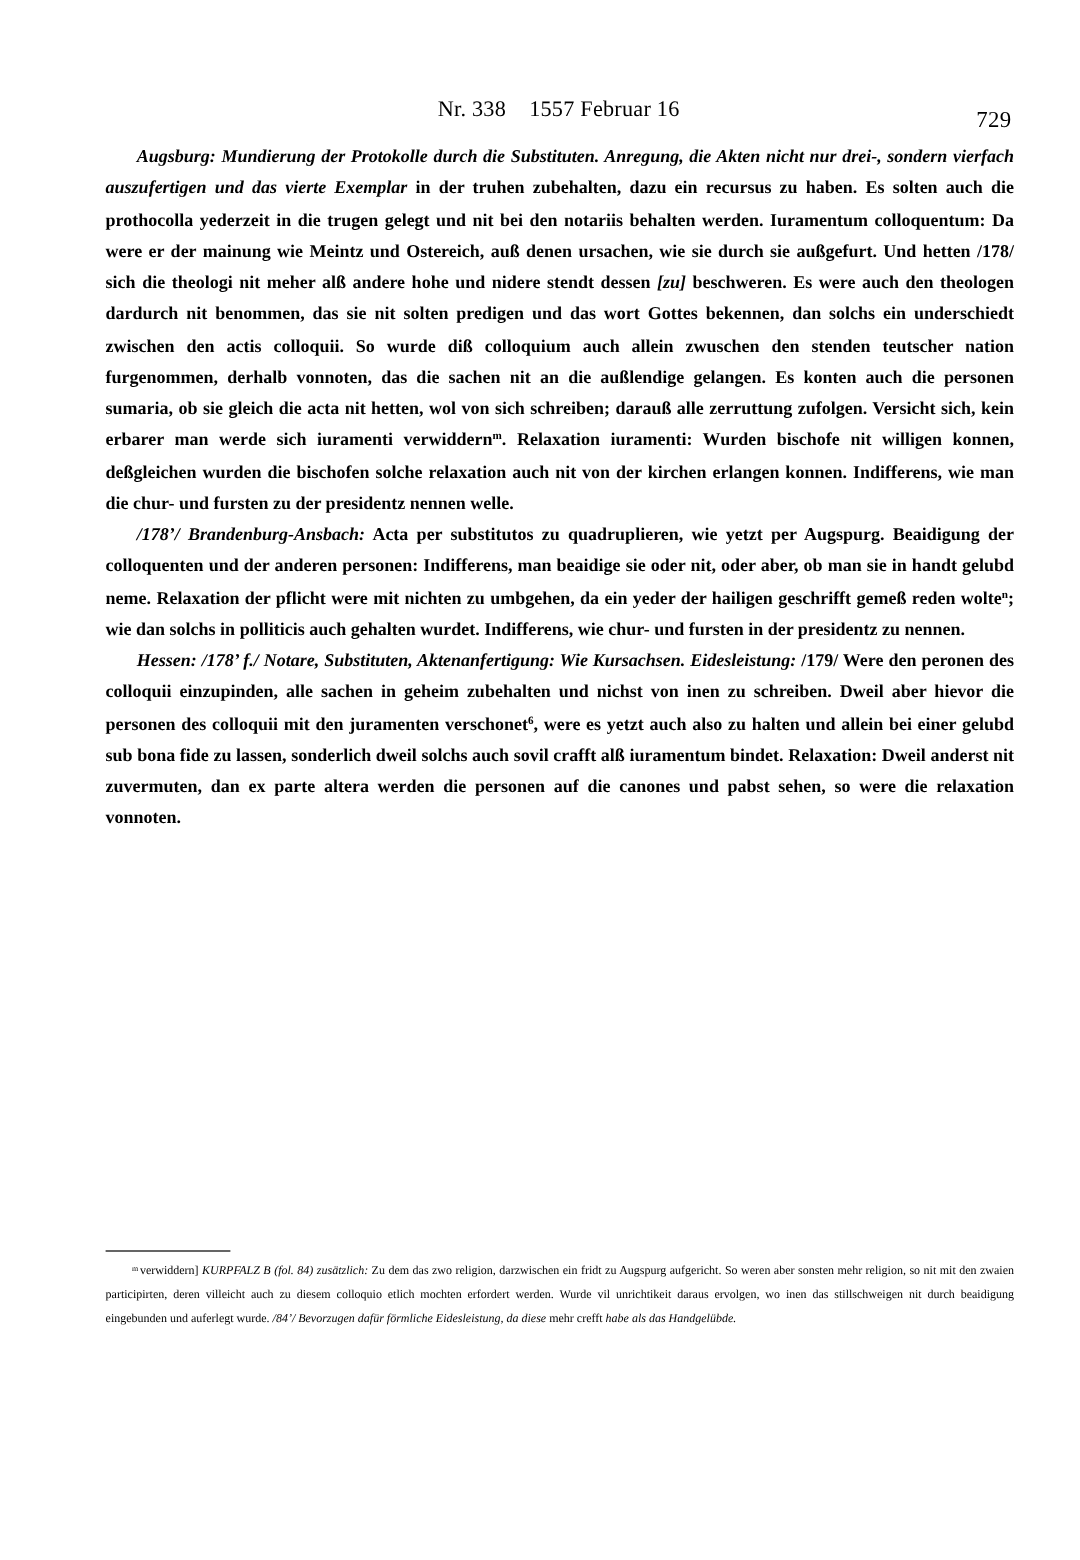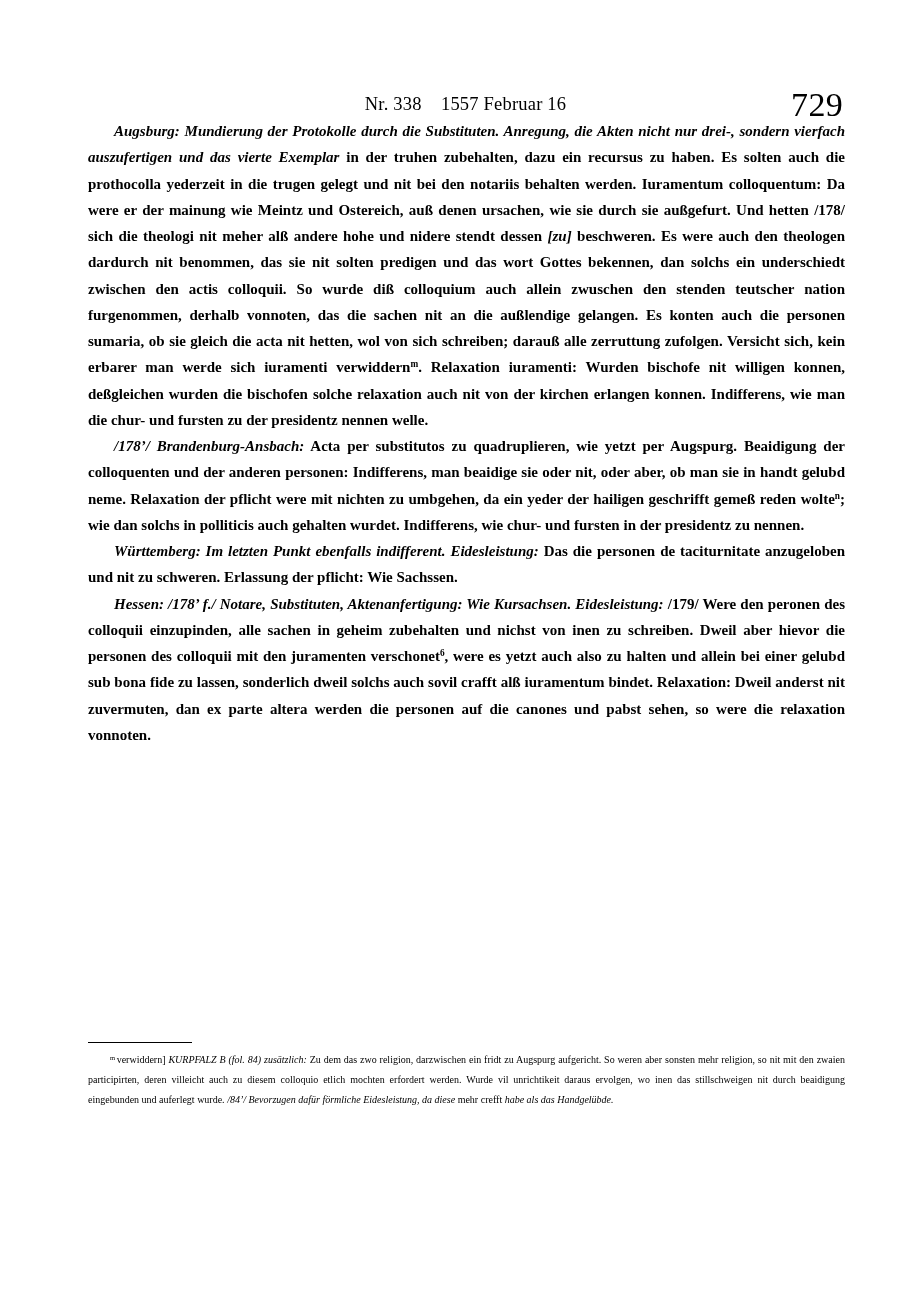--- a/index.html
+++ b/index.html
@@ -20,37 +20,37 @@
     width: 900px;
     height: 1300px;
     box-sizing: border-box;
     padding: 0;
   }
 
   
   .runhead {
     position: absolute;
     left: 88px;
-    top: 94px;
+    top: 82px;
     width: 755px;
     height: 26px;
     display: flex;
     align-items: baseline;
     justify-content: center;
   }
   .runhead-center {
     font-size: 18.5px;
     letter-spacing: 0.2px;
     white-space: pre;
   }
   .runhead-folio {
     position: absolute;
     right: 0;
     bottom: -4px;
-    font-size: 34px;
+    font-size: 19px;
     letter-spacing: 0.3px;
   }
 
   
   .body-block {
     position: absolute;
     left: 88px;
     top: 118px;
     width: 757px;
   }
@@ -114,21 +114,20 @@
     <span class="runhead-center">Nr. 338    1557 Februar 16</span>
     <span class="runhead-folio">729</span>
   </div>
 
   <div class="body-block">
 
     <p class="para"><i>Augsburg: Mundierung der Protokolle durch die Substituten. Anregung, die Akten nicht nur drei-, sondern vierfach auszufertigen und das vierte Exemplar</i><span> in der truhen zubehalten, dazu ein recursus zu haben. Es solten auch die prothocolla yederzeit in die trugen gelegt und nit bei den notariis behalten werden. Iuramentum colloquentum: Da were er der mainung wie Meintz und Ostereich, auß denen ursachen, wie sie durch sie außgefurt. Und hetten /178/ sich die theologi nit meher alß andere hohe und nidere stendt dessen </span><i>[zu]</i><span> beschweren. Es were auch den theologen dardurch nit benommen, das sie nit solten predigen und das wort Gottes bekennen, dan solchs ein underschiedt zwischen den actis colloquii. So wurde diß colloquium auch allein zwuschen den stenden teutscher nation furgenommen, derhalb vonnoten, das die sachen nit an die außlendige gelangen. Es konten auch die personen sumaria, ob sie gleich die acta nit hetten, wol von sich schreiben; darauß alle zerruttung zufolgen. Versicht sich, kein erbarer man werde sich iuramenti verwiddern</span><sup class="fnmark">m</sup><span>. Relaxation iuramenti: Wurden bischofe nit willigen konnen, deßgleichen wurden die bischofen solche relaxation auch nit von der kirchen erlangen konnen. Indifferens, wie man die chur- und fursten zu der presidentz nennen welle.</span></p>
 
     <p class="para"><i>/178’/ Brandenburg-Ansbach:</i><span> Acta per substitutos zu quadruplieren, wie yetzt per Augspurg. Beaidigung der colloquenten und der anderen personen: Indifferens, man beaidige sie oder nit, oder aber, ob man sie in handt gelubd neme. Relaxation der pflicht were mit nichten zu umbgehen, da ein yeder der hailigen geschrifft gemeß reden wolte</span><sup class="fnmark">n</sup><span>; wie dan solchs in polliticis auch gehalten wurdet. Indifferens, wie chur- und fursten in der presidentz zu nennen.</span></p>
 
-    <p class="para"><i>Württemberg: Im letzten Punkt ebenfalls indifferent. Eidesleistung:</i><span> Das die personen de taciturnitate anzugeloben und nit zu schweren. Erlassung der pflicht: Wie Sachssen.</span></p>
 
     <p class="para"><i>Hessen: /178’ f./ Notare, Substituten, Aktenanfertigung: Wie Kursachsen. Eidesleistung:</i><span> /179/ Were den peronen des colloquii einzupinden, alle sachen in geheim zubehalten und nichst von inen zu schreiben. Dweil aber hievor die personen des colloquii mit den juramenten verschonet</span><sup class="fnmark">6</sup><span>, were es yetzt auch also zu halten und allein bei einer gelubd sub bona fide zu lassen, sonderlich dweil solchs auch sovil crafft alß iuramentum bindet. Relaxation: Dweil anderst nit zuvermuten, dan ex parte altera werden die personen auf die canones und pabst sehen, so were die relaxation vonnoten.</span></p>
 
 
   </div>
 
   <div class="fn-block variants">
     <div class="fn-rule"></div>
 
     <p class="fn-para"><sup class="fnmark">m</sup><span>verwiddern]</span><i> KURPFALZ B (fol. 84) zusätzlich:</i><span> Zu dem das zwo religion, darzwischen ein fridt zu Augspurg aufgericht. So weren aber sonsten mehr religion, so nit mit den zwaien participirten, deren villeicht auch zu diesem colloquio etlich mochten erfordert werden. Wurde vil unrichtikeit daraus ervolgen, wo inen das stillschweigen nit durch beaidigung eingebunden und auferlegt wurde. </span><i>/84’/ Bevorzugen dafür förmliche Eidesleistung, da diese</i><span> mehr crefft </span><i>habe als das Handgelübde.</i></p>

